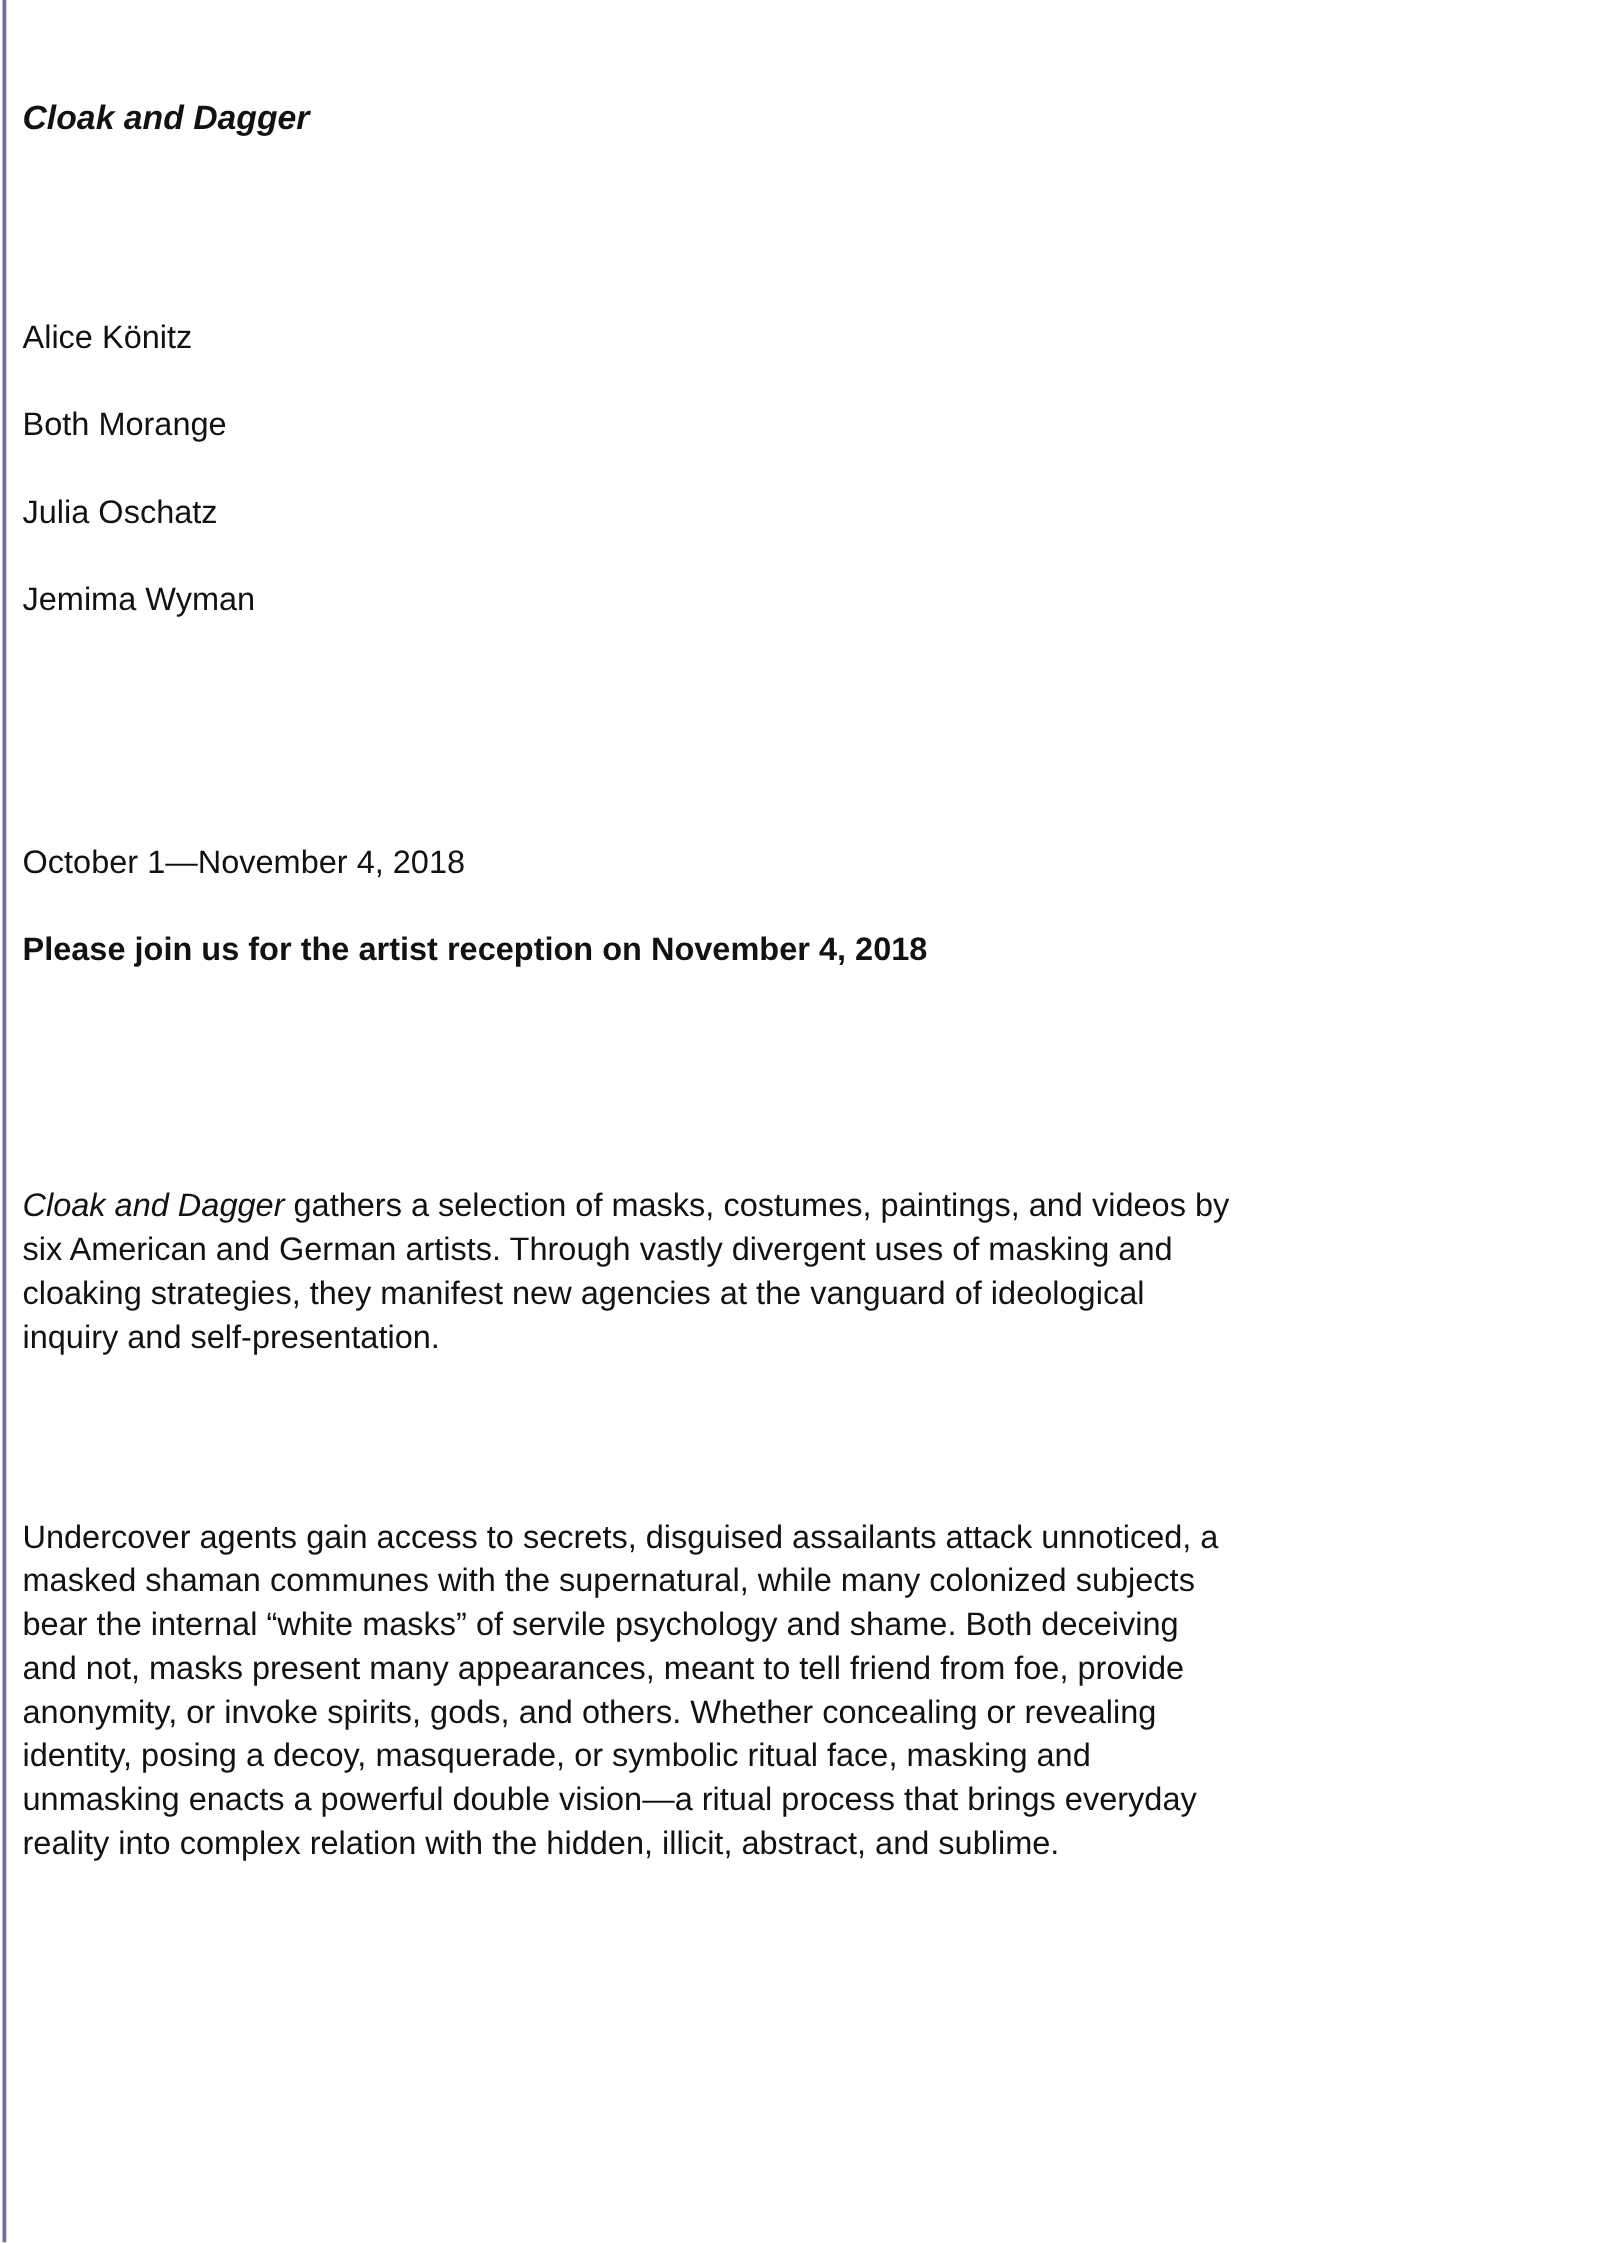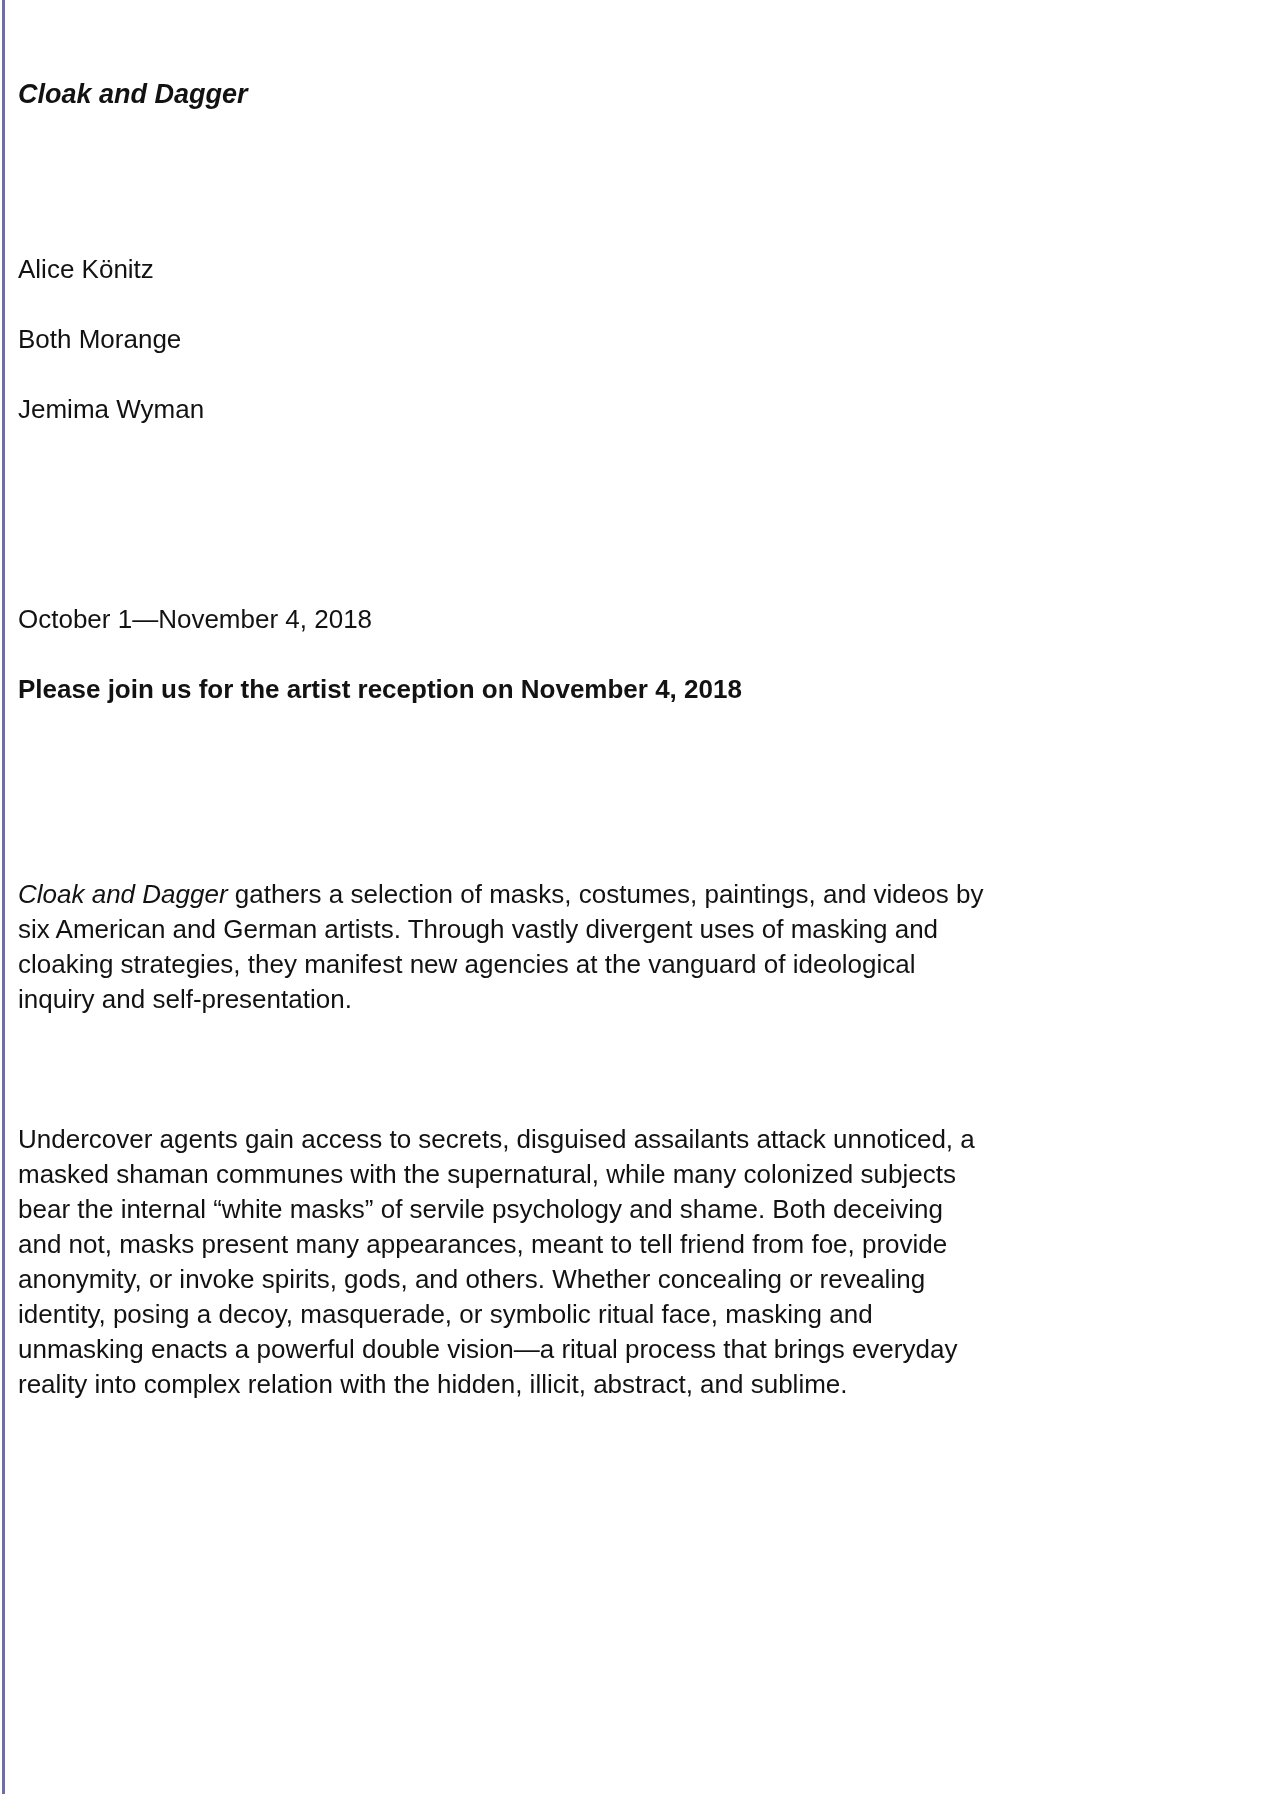--- a/index.html
+++ b/index.html
@@ -31,35 +31,36 @@
     font-style: italic;
     font-size: 27px;
     line-height: 36px;
   }
   .artists { margin-top: 35px; }
   .artist-name { line-height: 35px; }
   .dates-block { margin-top: 35px; }
   .reception { font-weight: bold; }
   .para { margin: 0; }
   .para-1 { margin-top: 65px; }
-  .para-2 { margin-top: 35px; }
+  .para-2 { margin-top: 55px; }
   .italic-lead { font-style: italic; }
 </style>
 </head>
 <body>
 
 <div class="left-rule"></div>
 
 <div class="content">
 
   <div class="title">Cloak and Dagger</div>
 
   <div class="artists">
     <div class="artist-name">Alice Könitz</div>
     <div class="artist-name">Both Morange</div>
+    <div class="artist-name">Julia Oschatz</div>
     <div class="artist-name">Jemima Wyman</div>
   </div>
 
   <div class="dates-block">
     <div>October 1—November 4, 2018</div>
     <div class="reception">Please join us for the artist reception on November 4, 2018</div>
   </div>
 
   <p class="para para-1"><span class="italic-lead">Cloak and Dagger</span><span> gathers a selection of masks, costumes, paintings, and videos by
 six American and German artists. Through vastly divergent uses of masking and

